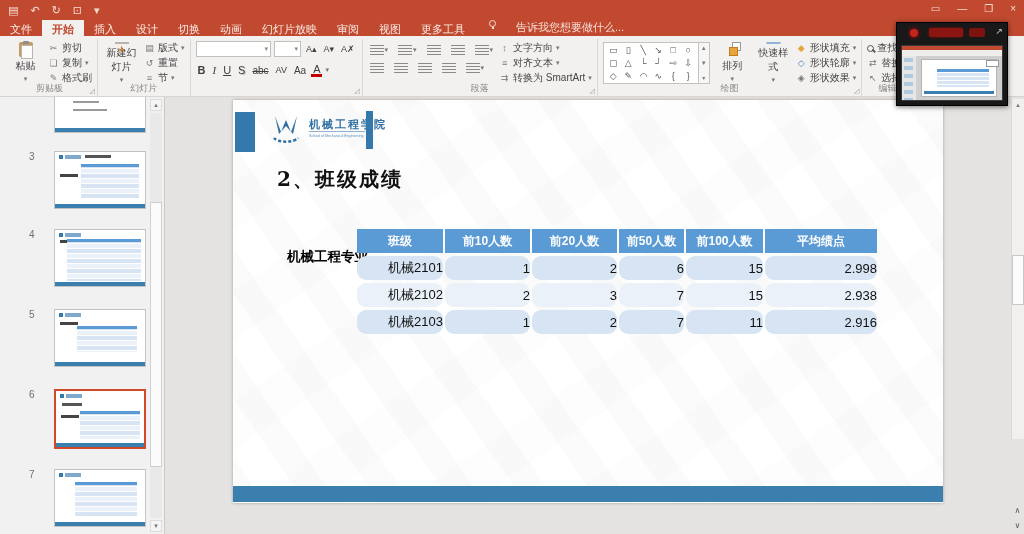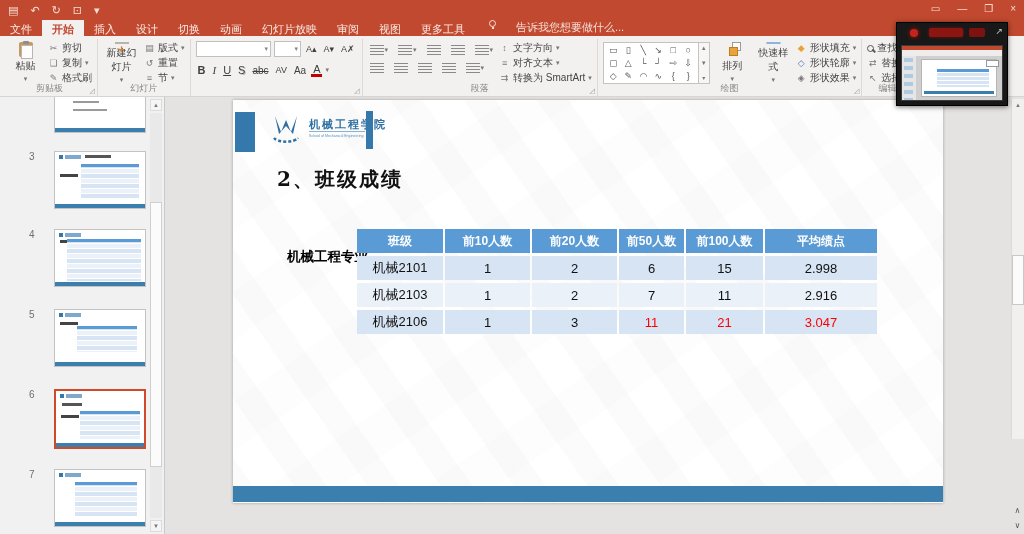--- a/index.html
+++ b/index.html
@@ -89,21 +89,21 @@
   .blue-rect { position:absolute; left:2px; top:12px; width:20px; height:40px; background:#3579AC; }
   .logo-glyph { position:absolute; left:36px; top:12px; }
   .logo-cn { position:absolute; left:76px; top:17px; font-family:"Liberation Serif","DejaVu Serif",serif; font-weight:bold; font-size:11px; letter-spacing:2px; color:#2F6FA3; white-space:nowrap; }
   .logo-line { position:absolute; left:76px; top:31px; width:56px; height:1px; background:#8FB2D2; }
   .logo-en { position:absolute; left:76px; top:33px; font-size:4px; color:#5B93BE; white-space:nowrap; transform:scale(.9); transform-origin:left top; }
   .vbar { position:absolute; left:133px; top:11px; width:7px; height:38px; background:#3579AC; }
   .slide-title { position:absolute; left:44px; top:66px; font-family:"DejaVu Serif","Liberation Serif",serif; font-weight:bold; font-size:20px; letter-spacing:2px; color:#111; }
   .row-label { position:absolute; left:54px; top:148px; font-size:13.5px; font-weight:bold; color:#000; }
   table.grades { position:absolute; left:122px; top:126px; border-collapse:separate; border-spacing:2px 3px; table-layout:fixed; width:524px; }
   table.grades th { background:#5B9BD5; color:#fff; font-size:12px; font-weight:bold; height:24px; text-align:center; }
-  table.grades td { font-size:13px; color:#111; height:24px; text-align:center; }
+  table.grades td { font-size:13px; color:#111; height:24px; text-align:right;border-radius:9px; }
   table.grades tr:nth-child(odd) td { background:#D6E4F3; }
   table.grades tr:nth-child(even) td { background:#EAF1F9; }
   table.grades td.red { color:#FF0000; }
   .slide-footer { position:absolute; left:0; right:0; bottom:1px; height:16px; background:#3B7FAE; }
 
   
   .vscroll { position:absolute; right:0; top:2px; width:13px; height:340px; background:#F1F0EE; border-left:1px solid #DDDAD6; }
   .vscroll .btn { position:absolute; left:0; top:0; width:12px; height:12px; font-size:6px; color:#777; text-align:center; line-height:12px; }
   .vscroll .vthumb { position:absolute; left:0; top:156px; width:12px; height:50px; background:#FBFBFB; border:1px solid #C8C8C8; }
   .navbtns { position:absolute; right:0; bottom:2px; width:13px; display:flex; flex-direction:column; gap:2px; align-items:center; }
@@ -488,34 +488,34 @@
             <tbody>
                 <tr>
                   <td>机械2101</td>
                   <td>1</td>
                   <td>2</td>
                   <td>6</td>
                   <td>15</td>
                   <td>2.998</td>
                 </tr>
                 <tr>
+                  <td>机械2102</td>
+                  <td>2</td>
+                  <td>3</td>
+                  <td>7</td>
+                  <td>15</td>
+                  <td>2.938</td>
+                </tr>
+                <tr>
                   <td>机械2103</td>
                   <td>1</td>
                   <td>2</td>
                   <td>7</td>
                   <td>11</td>
                   <td>2.916</td>
-                </tr>
-                <tr>
-                  <td>机械2106</td>
-                  <td>1</td>
-                  <td>3</td>
-                  <td class="red">11</td>
-                  <td class="red">21</td>
-                  <td class="red">3.047</td>
                 </tr>
               </tbody>
           </table>
 
           <div class="slide-footer"></div>
         </div>
 
         <div class="vscroll">
           <div class="btn"><span>▲</span></div>
           <div class="vthumb"></div>

